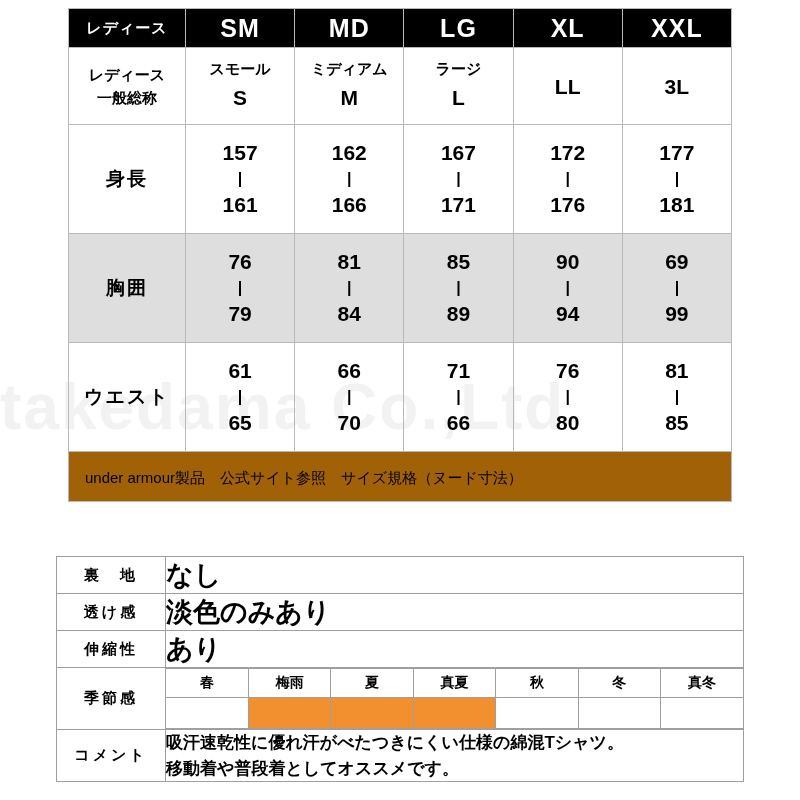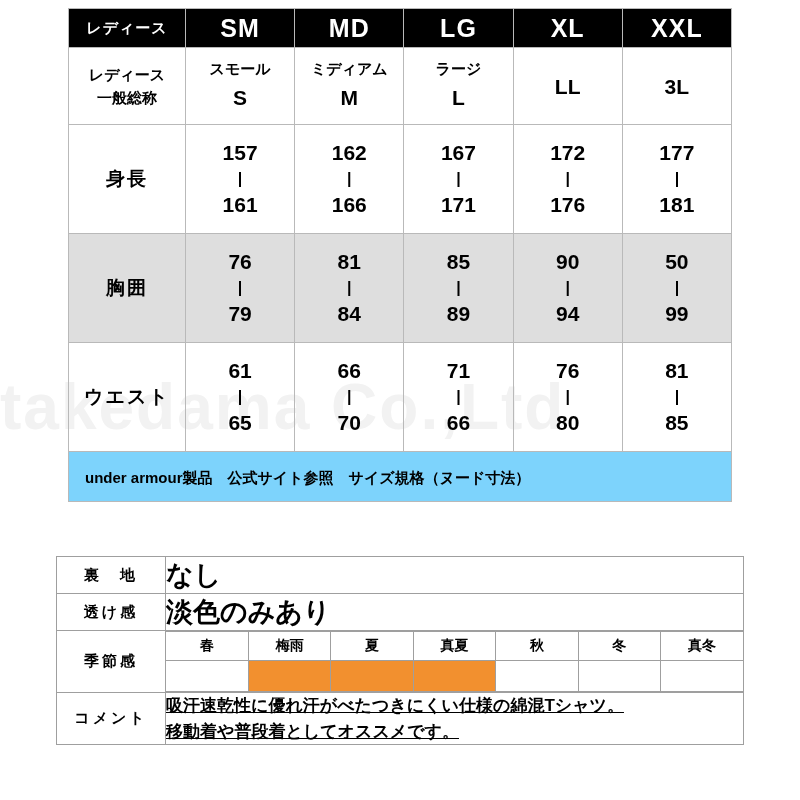--- a/index.html
+++ b/index.html
@@ -94,23 +94,23 @@
     letter-spacing: 2px;
   }
   .bar { display:block; font-size: 16px; line-height: 1.1; margin: 2px 0;}
   .shade { background: #dedede; }
 
   .note {
     border: 1px solid #b9b9b9;
     border-top: none;
     padding: 12px 0 10px 16px;
     font-size: 15px;
-    font-weight: bold;
+    font-weight: normal;
     line-height: 1.8;
-    background: #7dd3fc;
+    background: #a16207;
   }
   .note .line2 { display: block; }
   .subnote {
     font-size: 11.5px;
     font-weight: normal;
     color: #4a4a4a;
     padding: 6px 0 0 16px;
     letter-spacing: 0.3px;
   }
 
@@ -160,21 +160,20 @@
   }
   table.season td.first { border-left: none; }
   table.season td.last { border-right: none; }
   table.season tr.vals td { height: 30px; }
   .on { background: #f2902f; }
   td.comment-val {
     padding: 8px 0 8px 18px;
     font-size: 17px;
     font-weight: bold;
     line-height: 1.5;
-    text-decoration: underline;
   }
   .comment-line { display: block; }
 </style>
 </head>
 <body>
 
 <div class="page">
 
   <div class="watermark">takedama Co.,Ltd</div>
 
@@ -260,21 +259,21 @@
             <span>85</span>
             <span class="bar">|</span>
             <span>89</span>
           </td>
           <td>
             <span>90</span>
             <span class="bar">|</span>
             <span>94</span>
           </td>
           <td>
-            <span>50</span>
+            <span>69</span>
             <span class="bar">|</span>
             <span>99</span>
           </td>
         </tr>
 
         <tr class="meas">
           <td class="lead">ウエスト</td>
           <td>
             <span>61</span>
             <span class="bar">|</span>
@@ -312,20 +311,24 @@
   <div class="spec-wrap">
     <table class="spec">
       <tbody>
         <tr>
           <td class="spec-label">裏　地</td>
           <td class="spec-val">なし</td>
         </tr>
         <tr>
           <td class="spec-label">透け感</td>
           <td class="spec-val">淡色のみあり</td>
+        </tr>
+        <tr>
+          <td class="spec-label">伸縮性</td>
+          <td class="spec-val">あり</td>
         </tr>
         <tr>
           <td class="spec-label season-label">季節感</td>
           <td style="padding:0">
             <table class="season">
               <tbody>
                 <tr>
                   <td class="first">春</td>
                   <td>梅雨</td>
                   <td>夏</td>

